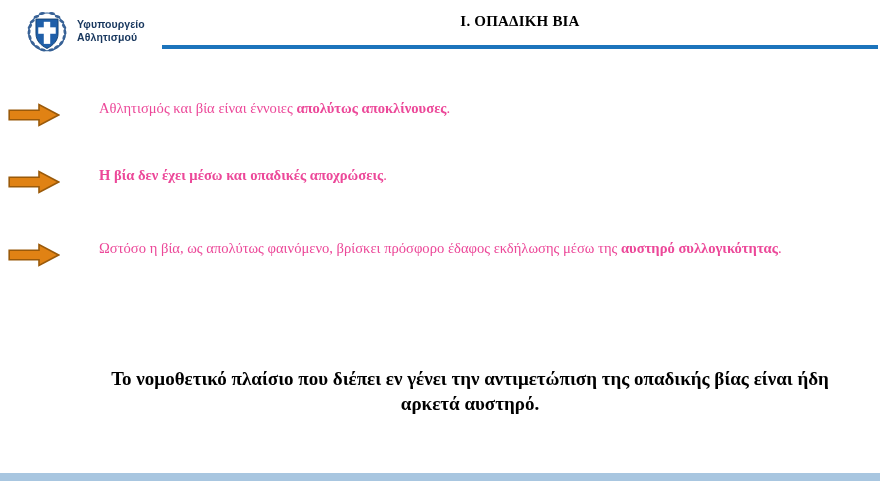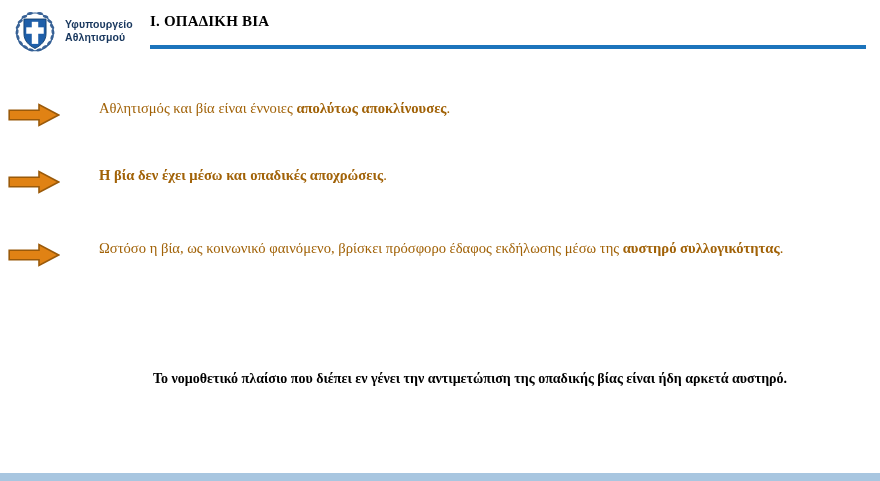--- a/index.html
+++ b/index.html
@@ -12,21 +12,21 @@
     height: 481px;
     position: relative;
     overflow: hidden;
     font-family: "Liberation Serif", serif;
     color: #000000;
   }
 
   
   #slide-header {
     position: absolute;
-    left: 0;
+    left: 12px;
     top: 0;
     width: 748px;
     height: 60px;
     padding-left: 32px;
   }
   #brand-lockup {
     position: absolute;
     left: 12px;
     top: 8px;
     display: flex;
@@ -45,20 +45,21 @@
     line-height: 1.25;
     color: #17365d;
     letter-spacing: .1px;
     white-space: pre-line;
   }
   #slide-title {
     position: absolute;
     left: 150px;
     top: 13px;
     width: 716px;
+    text-align: center;
     font-family: "Liberation Serif", serif;
     font-size: 15px;
     font-weight: bold;
     color: #000000;
     letter-spacing: .2px;
   }
   #title-rule {
     position: absolute;
     left: 150px;
     top: 45px;
@@ -92,34 +93,34 @@
     display: block;
   }
   .bullet-text {
     position: absolute;
     left: 99px;
     top: 0;
     width: 745px;
     font-family: "Liberation Serif", serif;
     font-size: 14.6px;
     line-height: 26px;
-    color: #a16207;
+    color: #ec4899;
     text-align: left;
   }
   .bullet-text b { font-weight: bold; }
 
   
   #closing-statement {
     position: absolute;
     left: 105px;
     top: 366px;
     width: 730px;
     text-align: center;
     font-family: "Liberation Serif", serif;
-    font-size: 14px;
+    font-size: 19px;
     line-height: 25px;
     font-weight: bold;
     color: #000000;
   }
 
   
   #footer-band {
     position: absolute;
     left: 0;
     top: 473px;
@@ -197,19 +198,19 @@
     </span>
     <div class="bullet-text"><b>Η βία δεν έχει μέσω και οπαδικές αποχρώσεις</b><span>.</span></div>
   </div>
 
   <div class="bullet-row" data-index="2">
     <span>
       <svg class="arrow-icon" viewBox="0 0 52 24" xmlns="http://www.w3.org/2000/svg">
         <path d="M1.2 7.2 H31 V1.6 L50.6 12 L31 22.4 V16.8 H1.2 Z" fill="#e08214" stroke="#9a5a0a" stroke-width="1.6" stroke-linejoin="miter"></path>
       </svg>
     </span>
-    <div class="bullet-text"><span>Ωστόσο η βία, ως κοινωνικό φαινόμενο, βρίσκει πρόσφορο έδαφος εκδήλωσης μέσω της </span><b>αυστηρό συλλογικότητας</b><span>.</span></div>
+    <div class="bullet-text"><span>Ωστόσο η βία, ως απολύτως φαινόμενο, βρίσκει πρόσφορο έδαφος εκδήλωσης μέσω της </span><b>αυστηρό συλλογικότητας</b><span>.</span></div>
   </div>
 </div>
 
 <div id="closing-statement"><b>Το νομοθετικό πλαίσιο που διέπει εν γένει την αντιμετώπιση της οπαδικής βίας είναι ήδη αρκετά αυστηρό.</b></div>
 
 <div id="footer-band"></div>
 
 </body></html>

